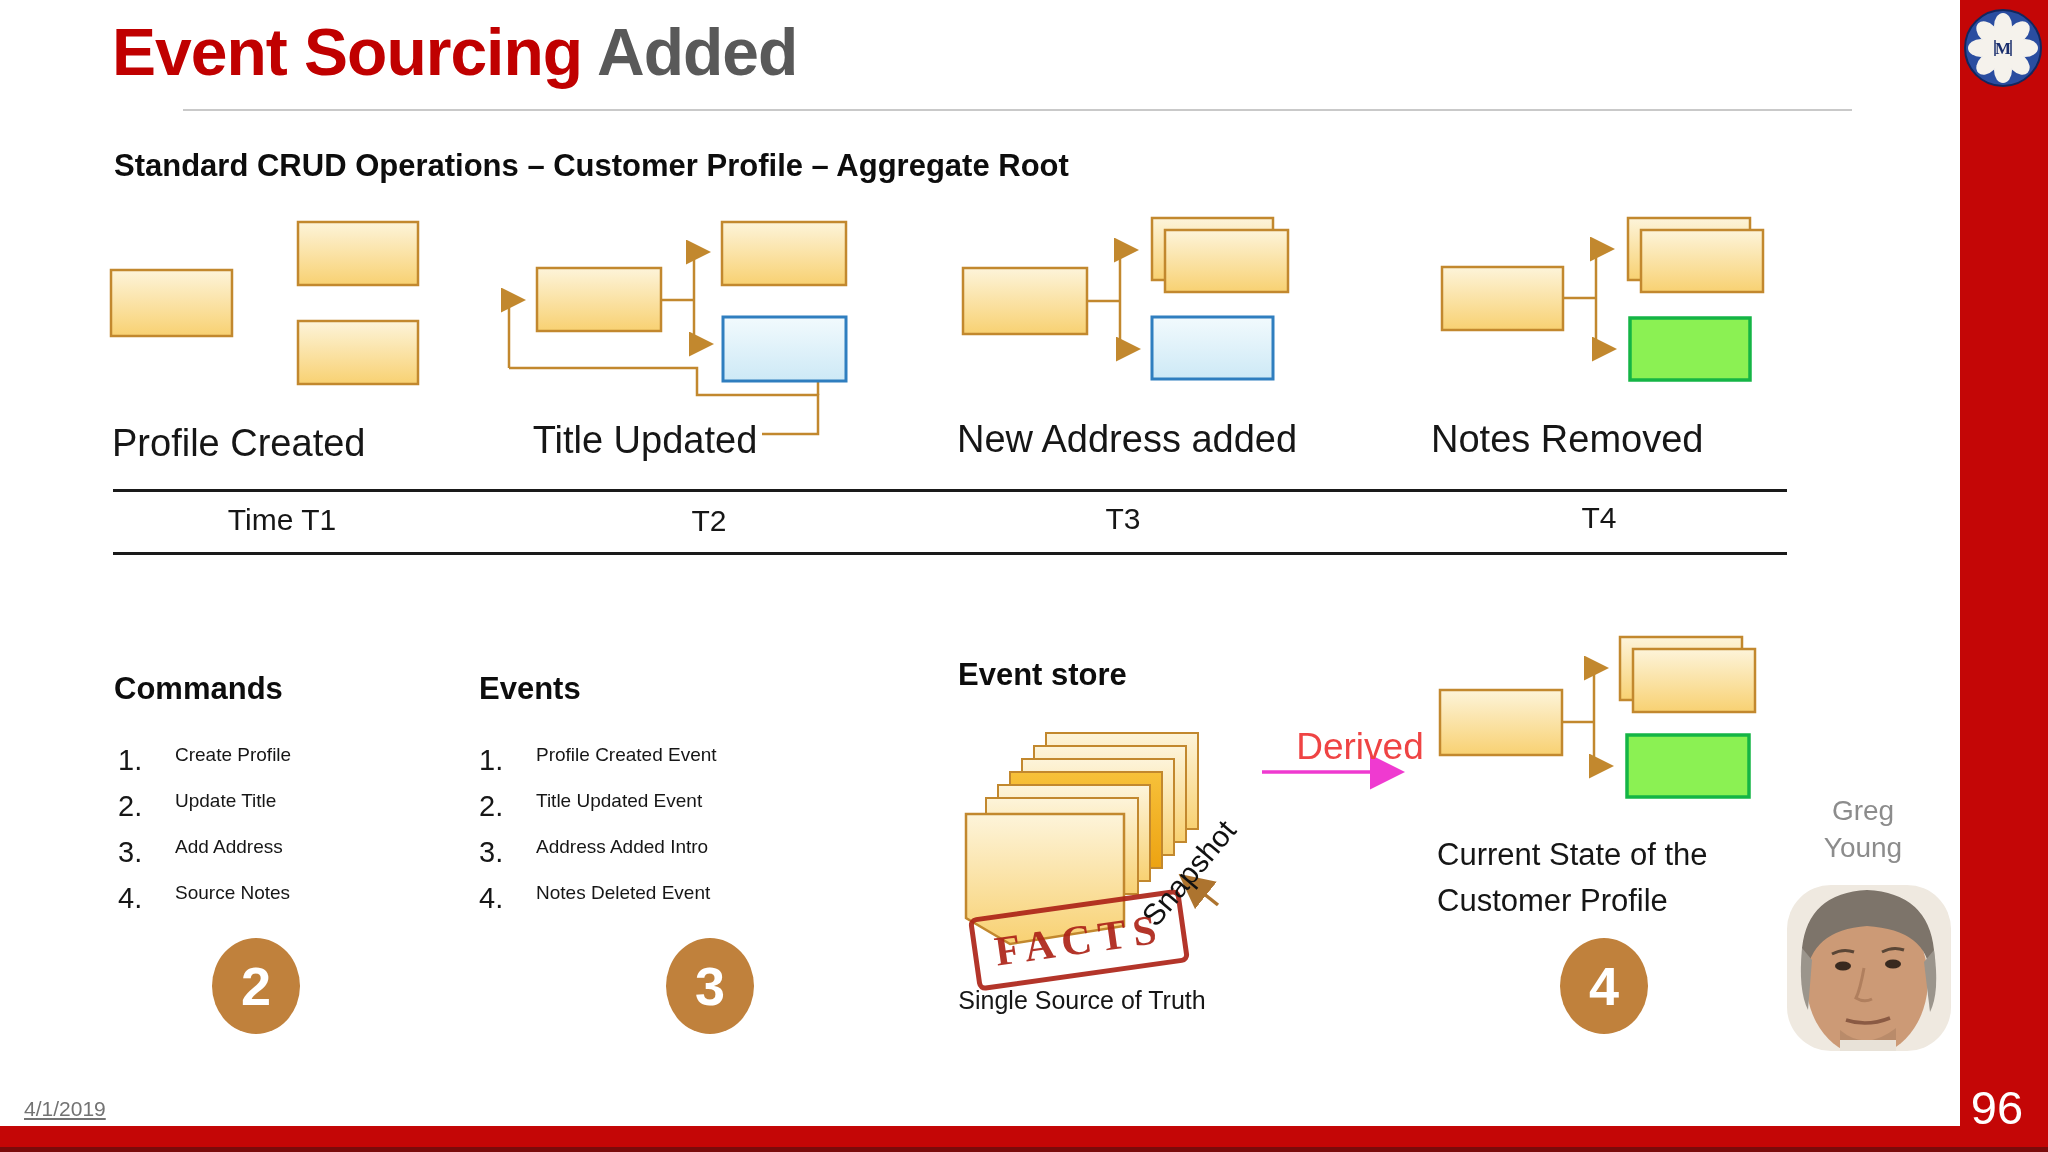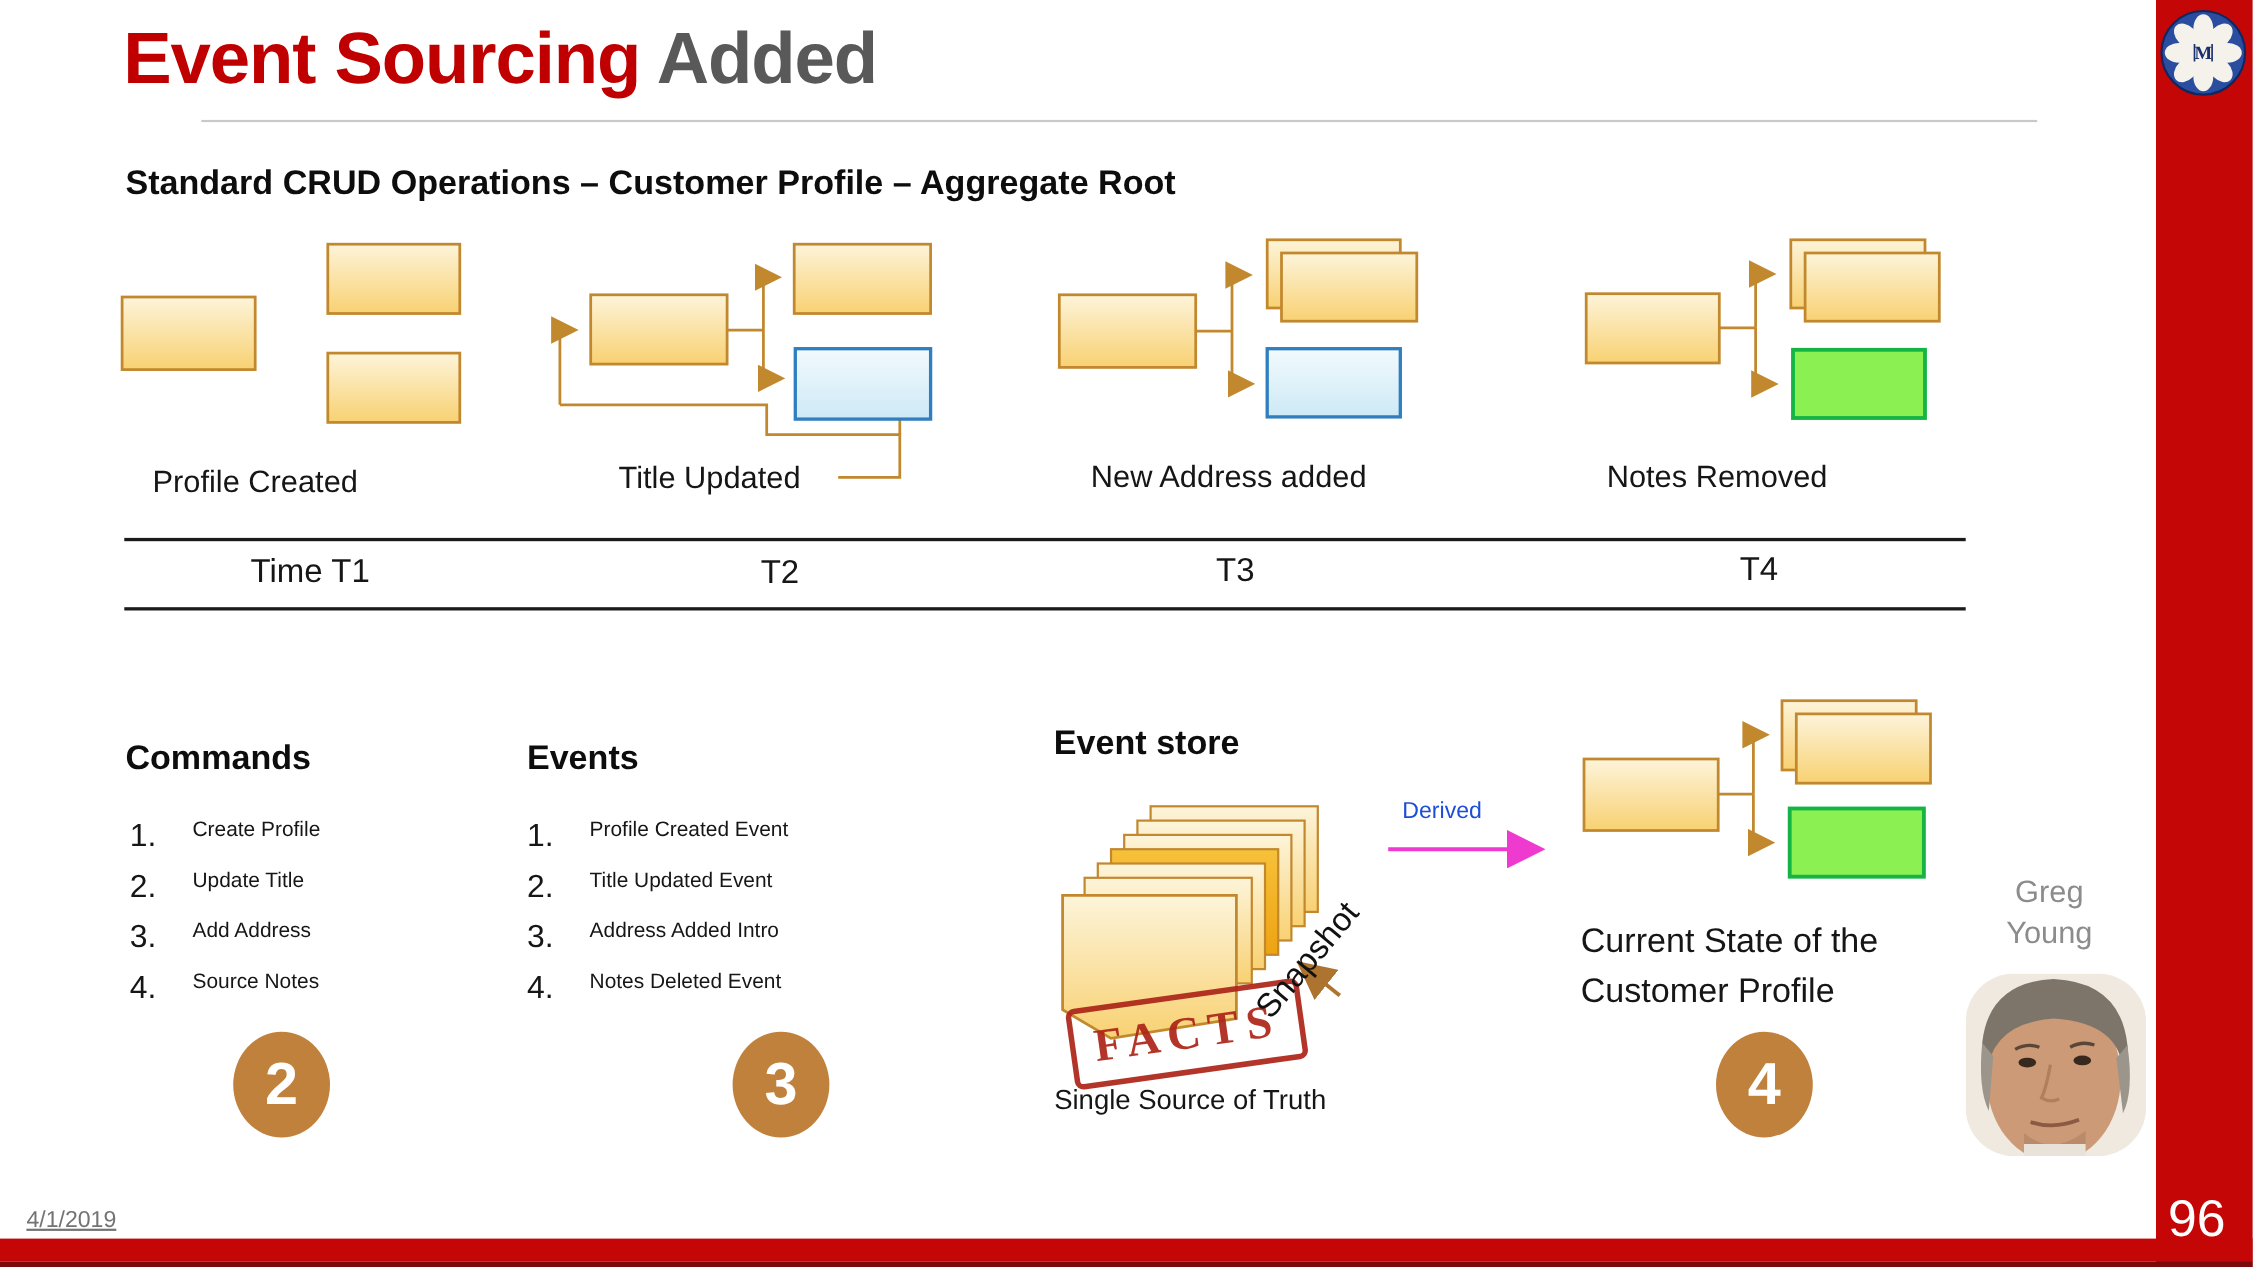--- a/index.html
+++ b/index.html
@@ -10,21 +10,21 @@
   .abs{position:absolute;}
   .ctr{text-align:center;}
   
   #title{left:112px;top:14px;font-size:66px;font-weight:600;letter-spacing:-1px;white-space:nowrap;}
   #title .accent{color:#c00000;margin-top:39px;}
   #title .rest{color:#595959;}
   #title-rule{left:183px;top:109px;width:1669px;height:2px;background:#c9c9c9;}
   
   .h-bold{font-weight:700;font-size:31px;color:#0d0d0d;white-space:nowrap;}
   
-  .stage-label{font-size:28px;color:#161616;white-space:nowrap;}
+  .stage-label{font-size:38px;color:#161616;white-space:nowrap;}
   .time-label{font-size:30px;color:#161616;white-space:nowrap;}
   .tl-line{height:3px;background:#1a1a1a;}
   
   .list-num{font-size:29px;color:#161616;}
   .list-text{font-size:19px;color:#161616;white-space:nowrap;}
   
   .badge{
     width:88px;height:96px;border-radius:50%;background:#c0813c;color:#ffffff;
     font-size:54px;font-weight:700;display:flex;align-items:center;justify-content:center;
   }
@@ -33,21 +33,21 @@
     left:972px;top:903px;width:204px;height:64px;border:5px solid #ad2418;border-radius:8px;
     transform:rotate(-8deg);display:flex;align-items:center;justify-content:center;
     font-family:"Liberation Serif",serif;font-weight:700;font-size:42px;letter-spacing:7px;
     color:#ad2418;opacity:.92;
   }
   #snapshot{
     left:1163px;top:898px;width:170px;height:36px;font-size:30px;color:#111;
     transform:rotate(-50deg);transform-origin:0 100%;white-space:nowrap;
   }
   #single-source{left:952px;top:986px;width:260px;font-size:25px;color:#161616;}
-  #derived-label{left:1236px;top:726px;width:150px;font-size:21px;color:#1d4ed8;}
+  #derived-label{left:1285px;top:726px;width:150px;font-size:37px;color:#ef4444;}
   #current-state{left:1437px;top:832px;width:330px;font-size:31px;line-height:46px;color:#161616;}
   #author{left:1807px;top:792px;width:112px;font-size:28px;line-height:37px;color:#8c8c8c;}
   
   #right-bar{left:1960px;top:0;width:88px;height:1152px;background:#c40606;}
   #bottom-bar{left:0;top:1126px;width:2048px;height:21px;background:#c40606;}
   #bottom-strip{left:0;top:1147px;width:2048px;height:5px;background:#7a0b0b;}
   #page-num{left:1960px;top:1080px;width:74px;text-align:center;font-size:47px;color:#ffffff;}
   #slide-date{left:24px;top:1097px;font-size:21px;color:#737373;text-decoration:underline;}
   svg{display:block;}
 </style>

